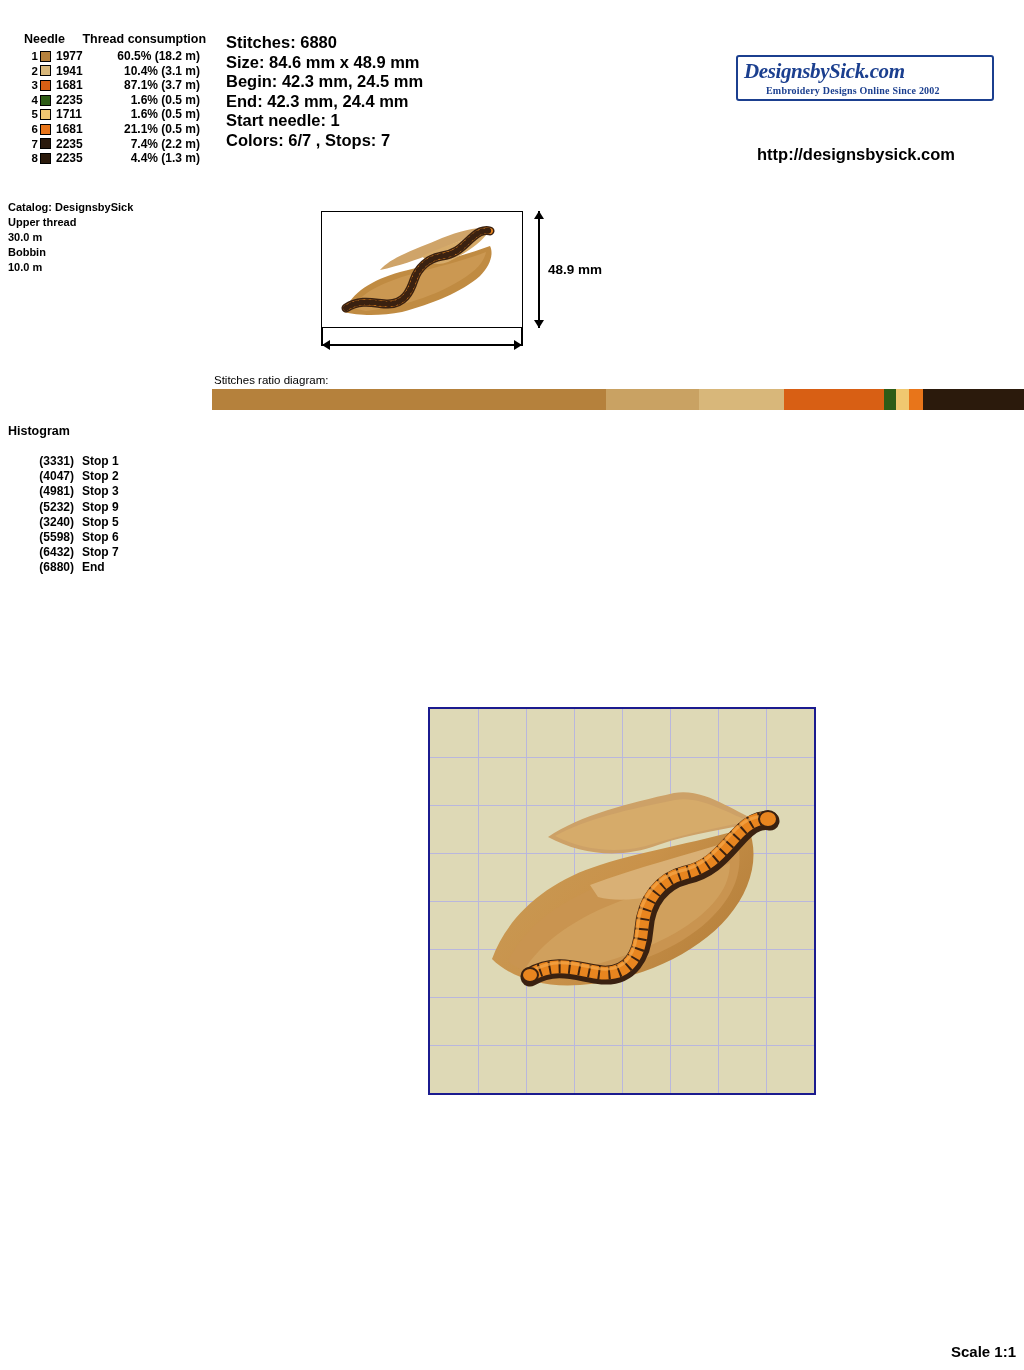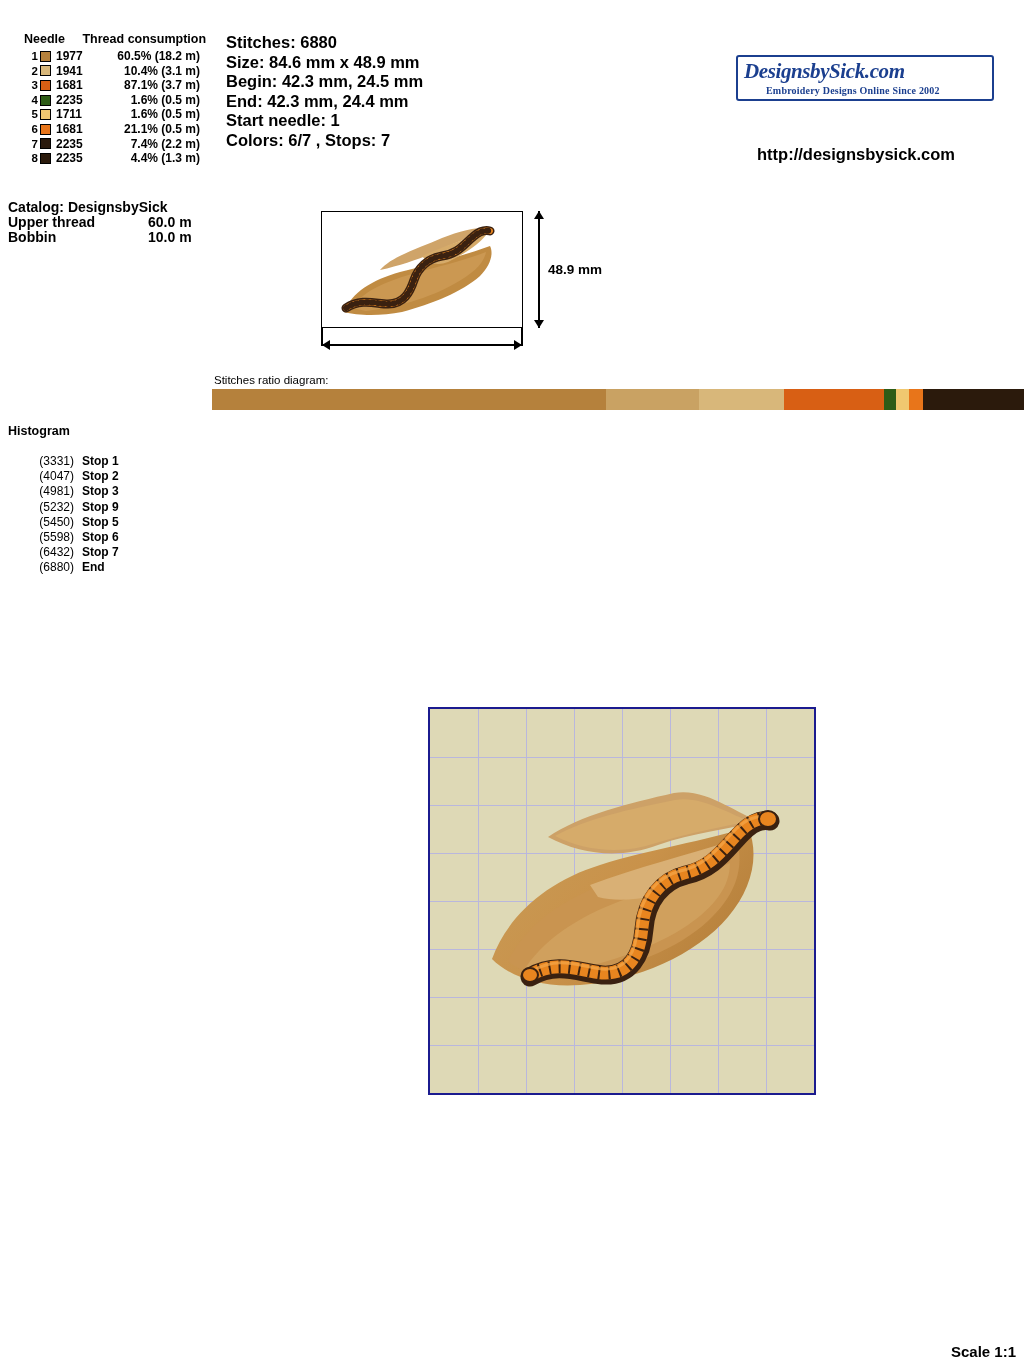--- a/index.html
+++ b/index.html
@@ -67,25 +67,25 @@
     width: 100px;
     text-align: right;
     font-size: 12px;
   }
 
   .catalog-block {
     position: absolute;
     left: 8px;
     top: 200px;
     width: 220px;
-    font-size: 14px;
+    font-size: 11px;
     font-weight: bold;
     line-height: 15px;
   }
-  .catalog-row { display: flex; }
+  .catalog-row { display: flex; flex-direction: column; }
   .catalog-row .lbl { width: 140px; }
   .catalog-row .val { }
 
   
   .info-block {
     position: absolute;
     left: 226px;
     top: 33px;
     font-size: 16.5px;
     font-weight: bold;
@@ -251,21 +251,21 @@
     display: flex;
     font-size: 12px;
     line-height: 15.2px;
     height: 15.2px;
     white-space: nowrap;
   }
   .hist-row .num {
     width: 66px;
     text-align: right;
     padding-right: 8px;
-    font-weight: normal;
+    font-weight: bold;
   }
   .hist-row .stop {
     font-weight: bold;
   }
 
   
   .big-preview {
     position: absolute;
     left: 428px;
     top: 707px;
@@ -351,21 +351,21 @@
       <span class="swatch" style="background:#2b1a0c"></span>
       <span class="code">2235</span>
       <span class="pct">4.4% (1.3 m)</span>
     </div>
   </div>
 
   <div class="catalog-block">
     <div>Catalog: DesignsbySick</div>
     <div class="catalog-row">
       <span class="lbl">Upper thread</span>
-      <span class="val">60.0 m</span>
+      <span class="val">30.0 m</span>
     </div>
     <div class="catalog-row">
       <span class="lbl">Bobbin</span>
       <span class="val">10.0 m</span>
     </div>
   </div>
 
   <div class="info-block">
     <div>Stitches: 6880</div>
     <div>Size: 84.6 mm x 48.9 mm</div>
@@ -434,21 +434,21 @@
     </div>
     <div class="hist-row">
       <span class="num">(4981)</span>
       <span class="stop">Stop 3</span>
     </div>
     <div class="hist-row">
       <span class="num">(5232)</span>
       <span class="stop">Stop 9</span>
     </div>
     <div class="hist-row">
-      <span class="num">(5450)</span>
+      <span class="num">(3240)</span>
       <span class="stop">Stop 5</span>
     </div>
     <div class="hist-row">
       <span class="num">(5598)</span>
       <span class="stop">Stop 6</span>
     </div>
     <div class="hist-row">
       <span class="num">(6432)</span>
       <span class="stop">Stop 7</span>
     </div>

